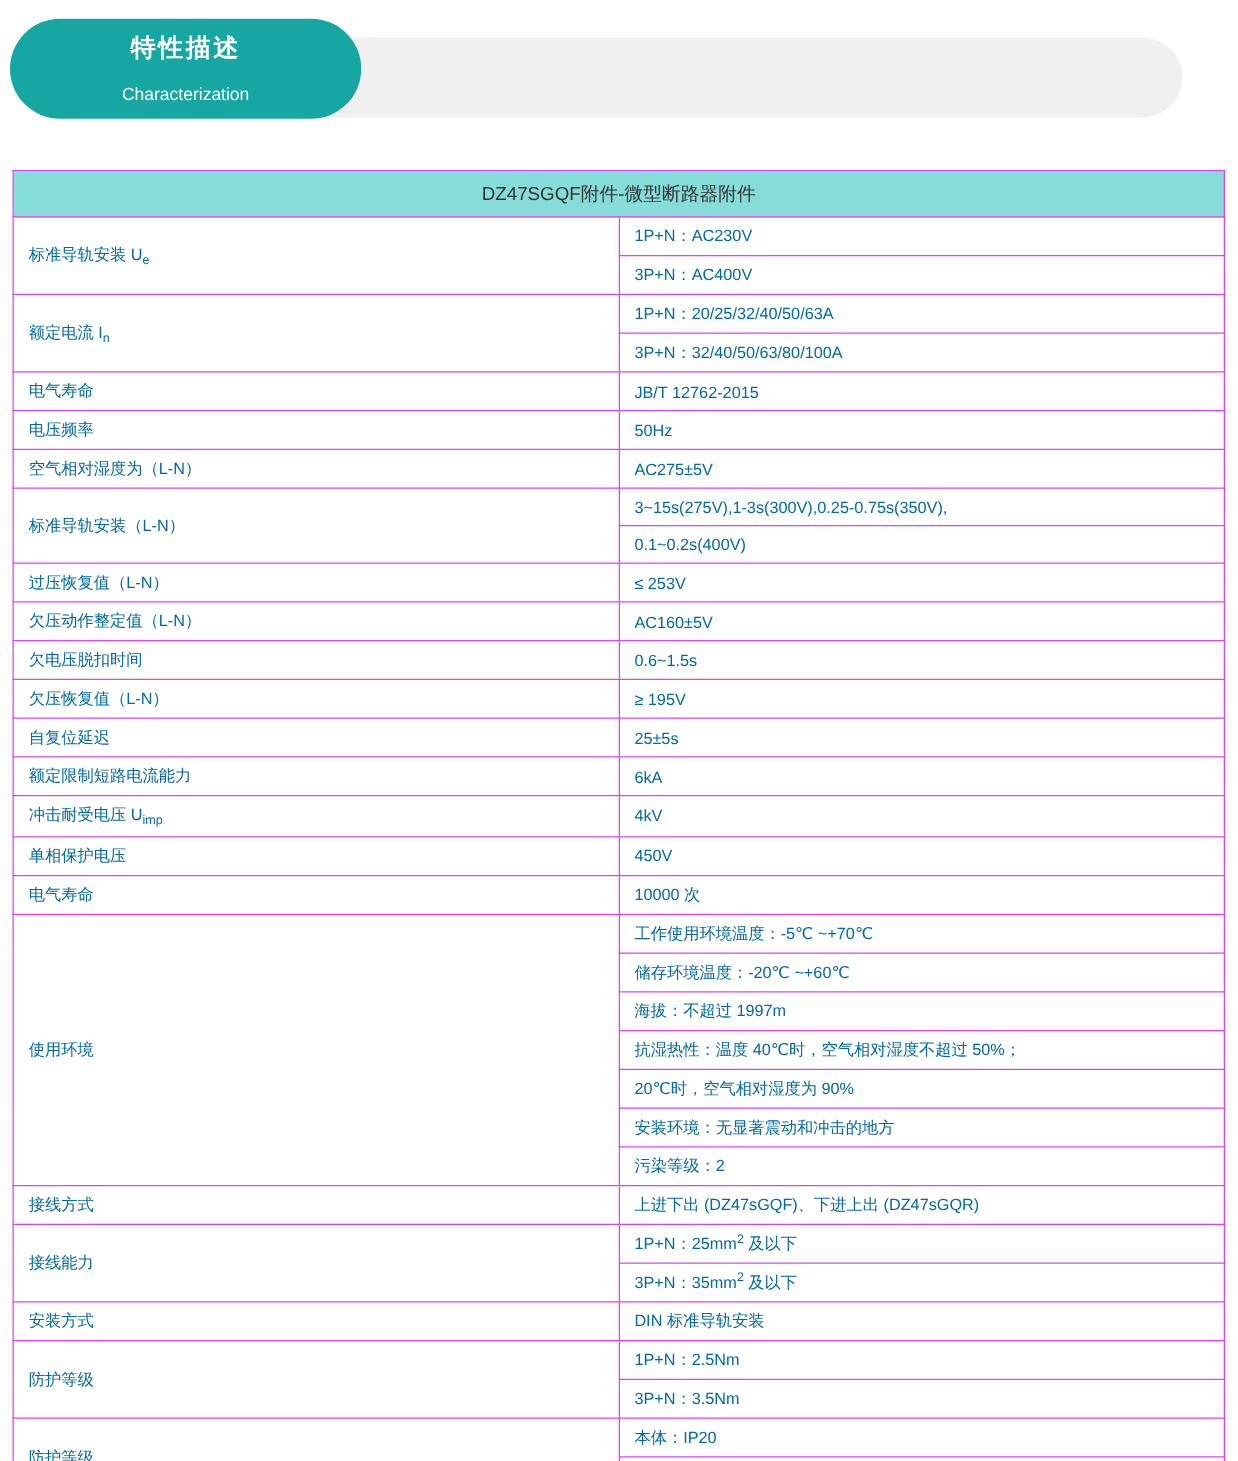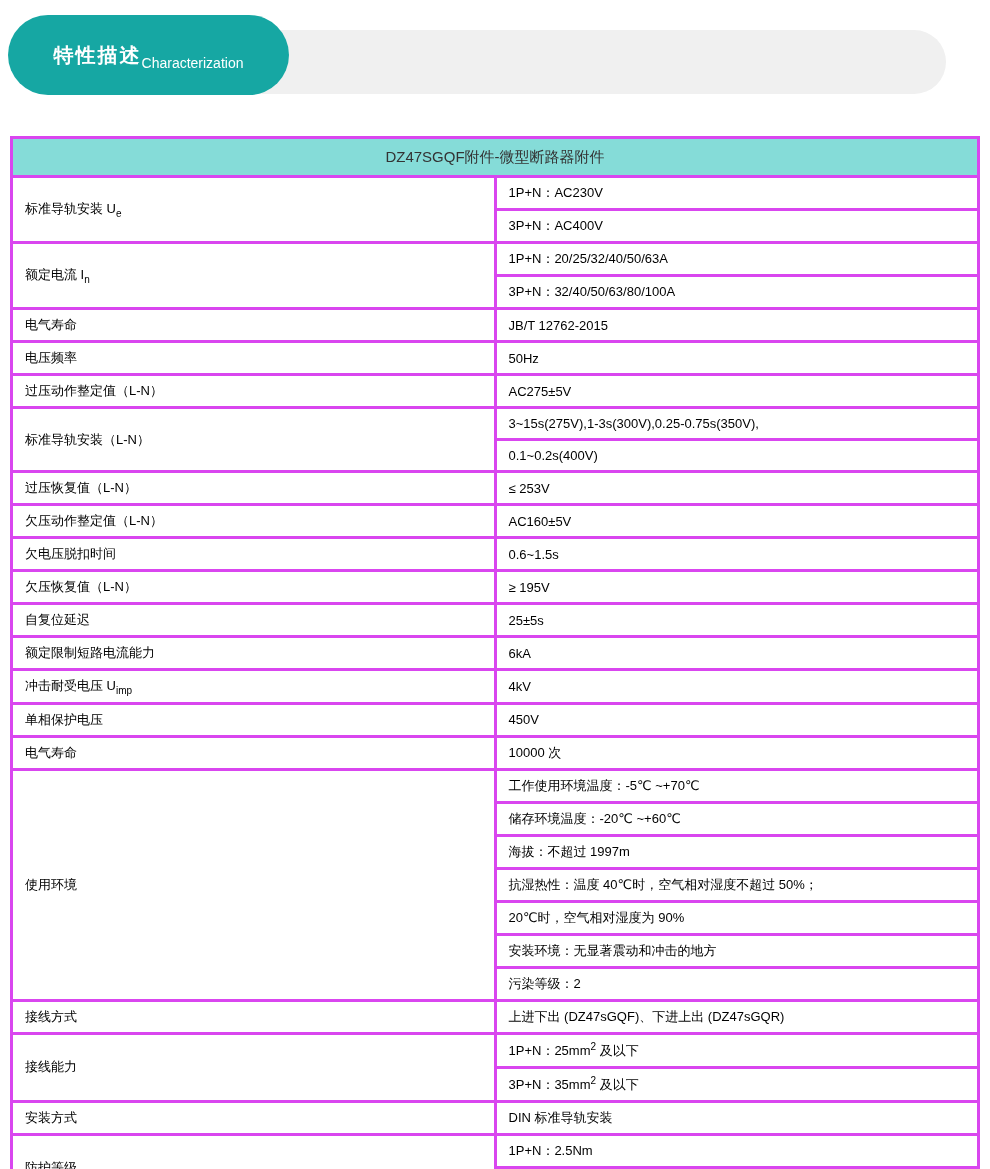--- a/index.html
+++ b/index.html
@@ -10,38 +10,38 @@
   }
   
   .page-header{position:relative;height:112px;}
   .header-strip{
     position:absolute;left:18px;top:30px;width:928px;height:64px;
     background:#f0f0f0;border-radius:32px;
   }
   .badge{
     position:absolute;left:8px;top:15px;width:281px;height:80px;
     background:#16a7a3;border-radius:42px;
-    display:flex;flex-direction:row;align-items:center;justify-content:center;
+    display:flex;flex-direction:column;align-items:center;justify-content:center;
     color:#ffffff;
   }
   .badge-cn{font-size:20px;font-weight:bold;letter-spacing:2px;line-height:1.2;}
   .badge-en{font-size:14px;line-height:1.2;margin-top:16px;}
   
   table.spec{
     width:970px;margin:24px 10px 0 10px;
     border-collapse:collapse;table-layout:fixed;
   }
-  table.spec th,table.spec td{border:3px solid #d946ef;margin-top:46px;}
+  table.spec th,table.spec td{border:1px solid #d946ef;margin-top:46px;}
   table.spec th{
     background:#85dcd8;color:#333333;
     height:34px;font-size:15px;font-weight:400;text-align:center;
   }
   table.spec td{
     padding:6px 12px;height:17px;
-    font-size:13px;color:#000000;text-align:left;vertical-align:middle;
+    font-size:13px;color:#0369a1;text-align:left;vertical-align:middle;
     white-space:nowrap;overflow:hidden;
   }
   td.label{width:340px;}
   sub{font-size:10px;}
   sup{font-size:10px;}
 </style>
 </head>
 <body>
 
 <div class="page-header">
@@ -80,21 +80,21 @@
       <td class="label">电气寿命</td>
       <td class="value">JB/T 12762-2015</td>
     </tr>
 
     <tr>
       <td class="label">电压频率</td>
       <td class="value">50Hz</td>
     </tr>
 
     <tr>
-      <td class="label">过压动作整定值（L-N）</td>
+      <td class="label">空气相对湿度为（L-N）</td>
       <td class="value">AC275±5V</td>
     </tr>
 
     <tr>
       <td class="label" rowspan="2">标准导轨安装（L-N）</td>
       <td class="value">3~15s(275V),1-3s(300V),0.25-0.75s(350V),</td>
     </tr>
     <tr>
         <td class="value">0.1~0.2s(400V)</td>
       </tr>

